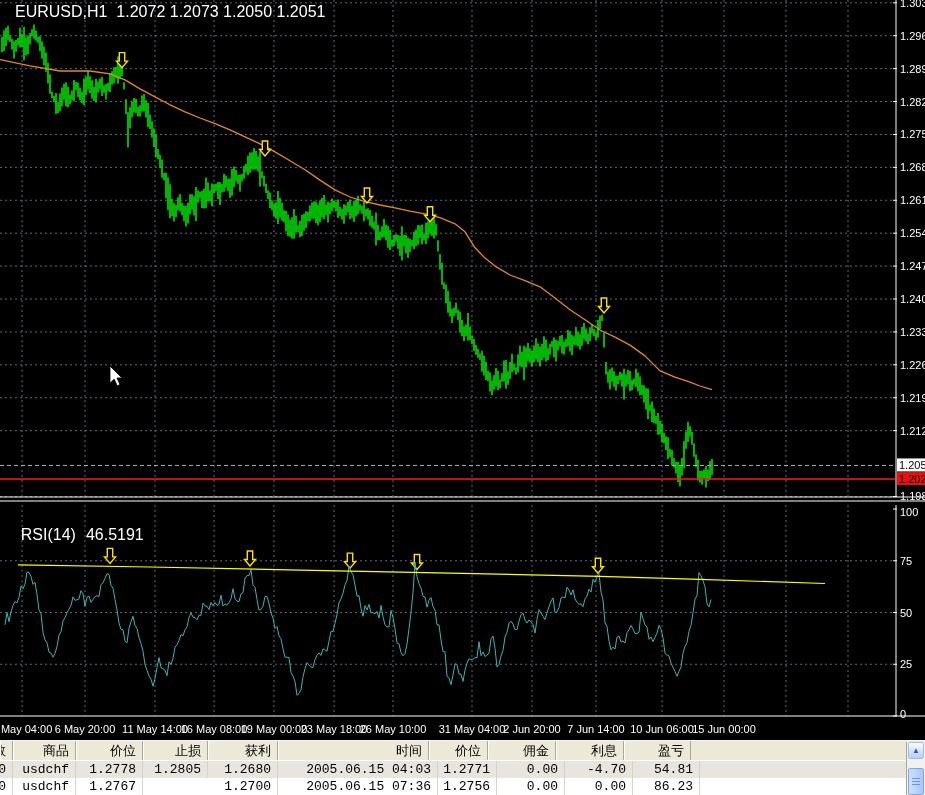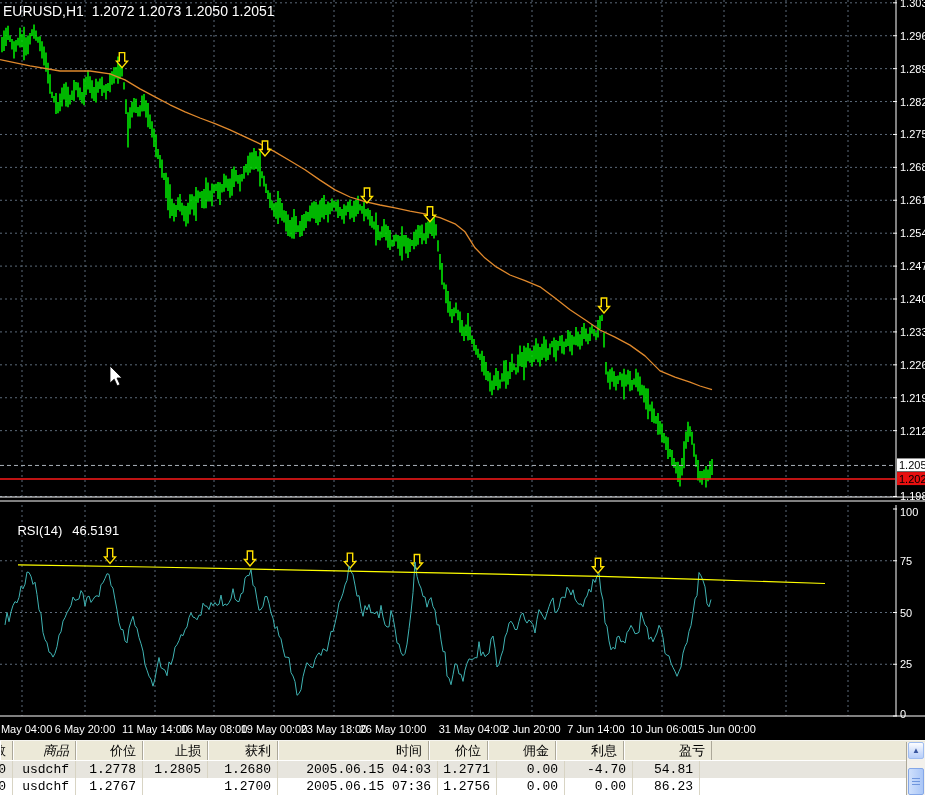--- a/index.html
+++ b/index.html
@@ -1,19 +1,19 @@
 <!DOCTYPE html>
 <html><head>
 <meta charset="utf-8">
 <style>
   html,body{margin:0;padding:0;background:#000;}
   #screen{position:relative;width:925px;height:795px;background:#000;overflow:hidden;
           font-family:"Liberation Sans",sans-serif;}
-  #chart-title{position:absolute;left:3px;top:3px;color:#fff;font-size:14px;white-space:pre;z-index:5;}
-  #rsi-label{position:absolute;left:3px;top:508px;color:#fff;font-size:13px;white-space:pre;z-index:5;}
+  #chart-title{position:absolute;left:15px;top:3px;color:#fff;font-size:16px;white-space:pre;z-index:5;}
+  #rsi-label{position:absolute;left:3px;top:508px;color:#fff;font-size:16px;white-space:pre;z-index:5;}
   #rsi-label span{margin-right:10px;}
   svg{position:absolute;left:0;top:0;}
   
   #terminal{position:absolute;left:0;top:740px;width:925px;height:55px;background:#ece9d8;
             border-top:1px solid #f6f5f0;}
   #term-header{display:flex;height:19px;background:#ece9d8;border-bottom:1px solid #fff;
                font-size:13px;color:#000;}
   #term-header .hcell{box-sizing:border-box;border-right:1px solid #aca899;border-left:1px solid #fff;
                display:flex;align-items:center;justify-content:flex-end;padding-right:6px;
                overflow:hidden;white-space:nowrap;}
@@ -177,29 +177,29 @@
         <text x="596" y="733" fill="#fff" font-size="11px" font-family="&quot;Liberation Sans&quot;,sans-serif" text-anchor="middle">7 Jun 14:00</text>
         <text x="662" y="733" fill="#fff" font-size="11px" font-family="&quot;Liberation Sans&quot;,sans-serif" text-anchor="middle">10 Jun 06:00</text>
         <text x="724" y="733" fill="#fff" font-size="11px" font-family="&quot;Liberation Sans&quot;,sans-serif" text-anchor="middle">15 Jun 00:00</text>
       </g>
       <path d="M110 366 l0 17 l4.2 -3.8 l3 6.6 l2.8 -1.2 l-3 -6.6 l5 0 Z" fill="#fff" stroke="#000" stroke-width="0.8"></path>
     </svg>
 
   <div id="terminal">
     <div id="term-header">
         <div class="hcell" style="width: 13px;">数</div>
-        <div class="hcell" style="width: 63px; font-style: italic;">商品</div>
+        <div class="hcell" style="width: 63px;">商品</div>
         <div class="hcell" style="width: 67px;">价位</div>
         <div class="hcell" style="width: 65px;">止损</div>
         <div class="hcell" style="width: 70px;">获利</div>
         <div class="hcell" style="width: 151px;">时间</div>
         <div class="hcell" style="width: 59px;">价位</div>
         <div class="hcell" style="width: 68px;">佣金</div>
         <div class="hcell" style="width: 68px;">利息</div>
-        <div class="hcell" style="width: 88px;">盈亏</div>
+        <div class="hcell" style="width: 67px;">盈亏</div>
       </div>
     <div id="term-rows">
         <div class="trow row-even">
           <div class="cell" style="width: 13px;">00</div>
           <div class="cell" style="width: 63px;">usdchf</div>
           <div class="cell" style="width: 67px;">1.2778</div>
           <div class="cell" style="width: 65px;">1.2805</div>
           <div class="cell" style="width: 70px;">1.2680</div>
           <div class="cell" style="width: 160px;">2005.06.15 04:03</div>
           <div class="cell" style="width: 59px;">1.2771</div>

